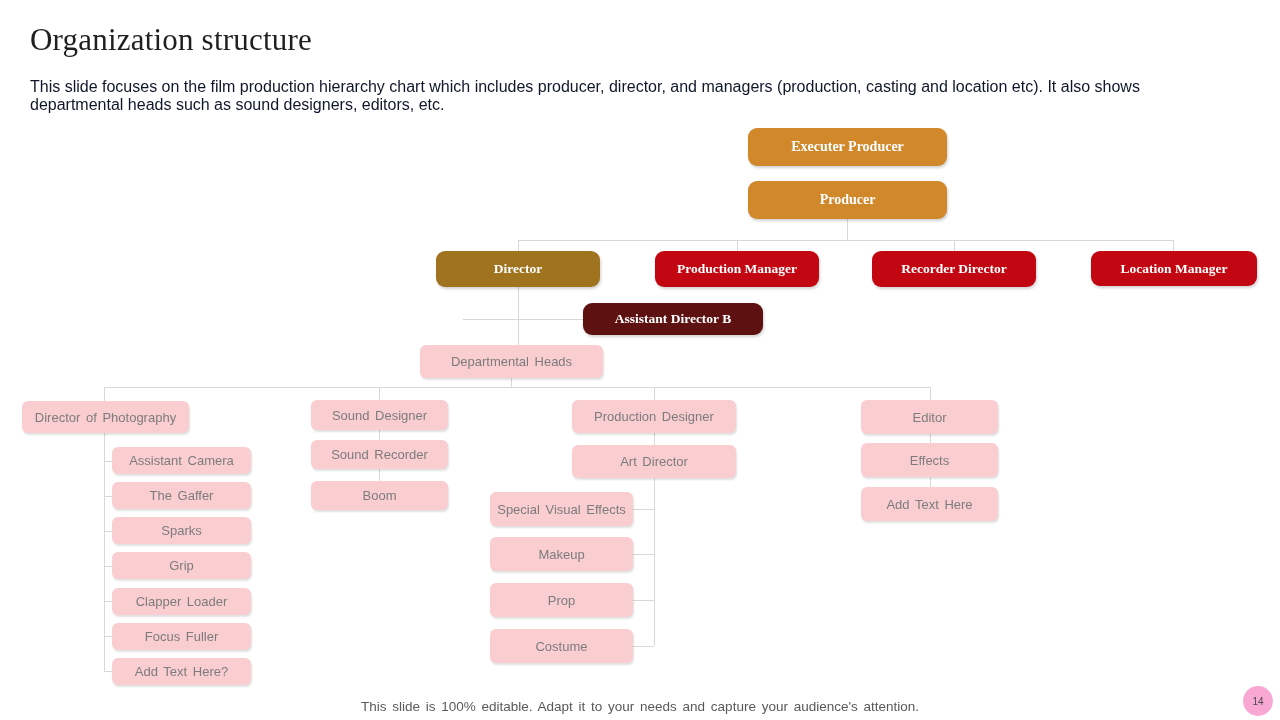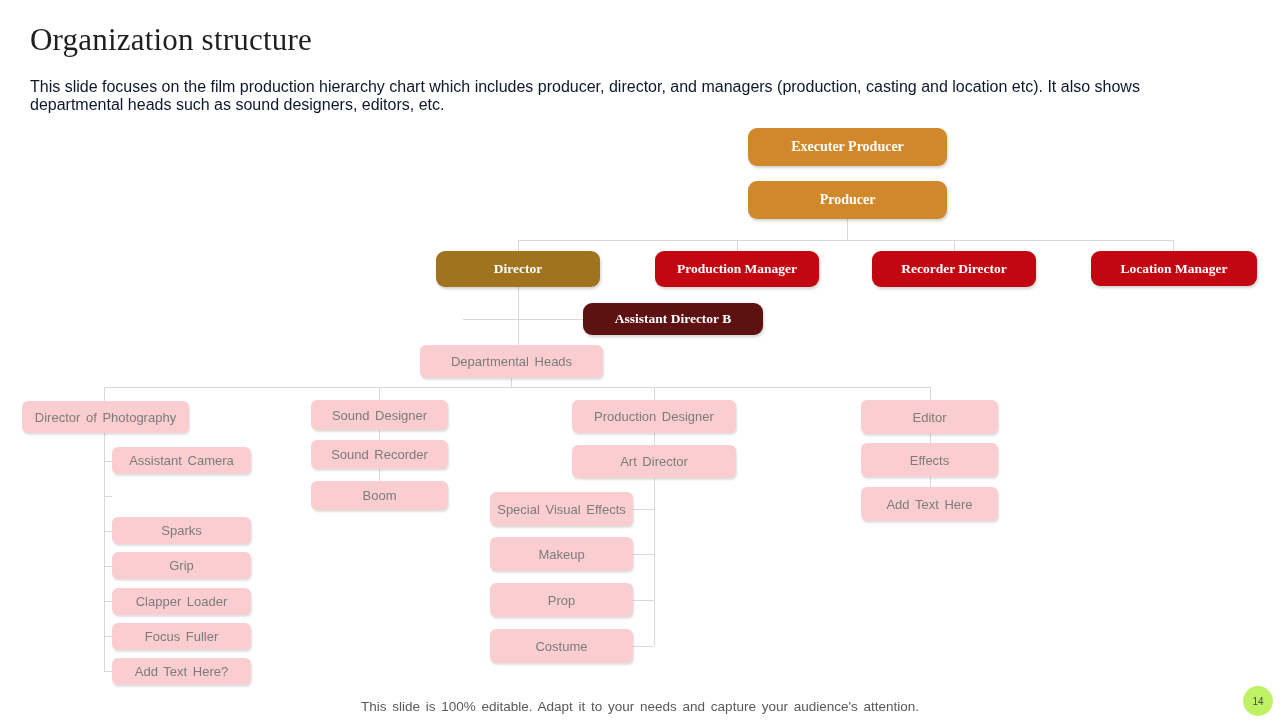--- a/index.html
+++ b/index.html
@@ -4,21 +4,21 @@
 <style>
   html,body{margin:0;padding:0;background:#fff;}
   .slide{position:relative;width:1280px;height:720px;background:#ffffff;overflow:hidden;
          font-family:"Liberation Sans",sans-serif;}
   .title{position:absolute;left:30px;top:22px;font-family:"Liberation Serif","DejaVu Serif",serif;
          font-size:31px;color:#1f1f1f;letter-spacing:.2px;}
   .subtitle{position:absolute;left:30px;top:78px;width:1180px;font-size:16px;color:#0f172a;}
   .footer{position:absolute;left:0;top:699px;width:1280px;text-align:center;
           font-size:13.5px;color:#595959;word-spacing:2px;}
   .page-badge{position:absolute;left:1243px;top:686px;width:30px;height:30px;border-radius:50%;
-          background:#bef264;color:#4a4a4a;font-size:10px;display:flex;align-items:center;justify-content:center;}
+          background:#f9a8d4;color:#4a4a4a;font-size:10px;display:flex;align-items:center;justify-content:center;}
   
   .box{position:absolute;display:flex;align-items:center;justify-content:center;text-align:center;
        box-sizing:border-box;}
   .solid{font-family:"Liberation Serif","DejaVu Serif",serif;font-weight:bold;color:#ffffff;
          font-size:13.5px;border-radius:9px;box-shadow:1px 2px 3px rgba(0,0,0,.18);}
   .orange{background:#d1882b;}
   .gold{background:#a0741f;}
   .red{background:#c20712;}
   .maroon{background:#5e1111;}
   .pink{background:#facdd1;color:#7c7c7c;font-size:13px;border-radius:6px;word-spacing:2px;
@@ -95,20 +95,21 @@
   <div class="box solid red n-pm">Production Manager</div>
   <div class="box solid red n-cd">Recorder Director</div>
   <div class="box solid red n-lm">Location Manager</div>
 
   <div class="box solid maroon n-adb">Assistant Director B</div>
 
   <div class="box pink n-dh">Departmental Heads</div>
 
   <div class="box pink c1 c1-0">Assistant Camera</div>
   <div class="box pink n-dop">Director of Photography</div>
+  <div class="box pink c1 c1-1">The Gaffer</div>
   <div class="box pink c1 c1-2">Sparks</div>
   <div class="box pink c1 c1-3">Grip</div>
   <div class="box pink c1 c1-4">Clapper Loader</div>
   <div class="box pink c1 c1-5">Focus Fuller</div>
   <div class="box pink c1 c1-6">Add Text Here?</div>
 
   <div class="box pink c2 c2-0">Sound Designer</div>
   <div class="box pink c2 c2-1">Sound Recorder</div>
   <div class="box pink c2 c2-2">Boom</div>
 

